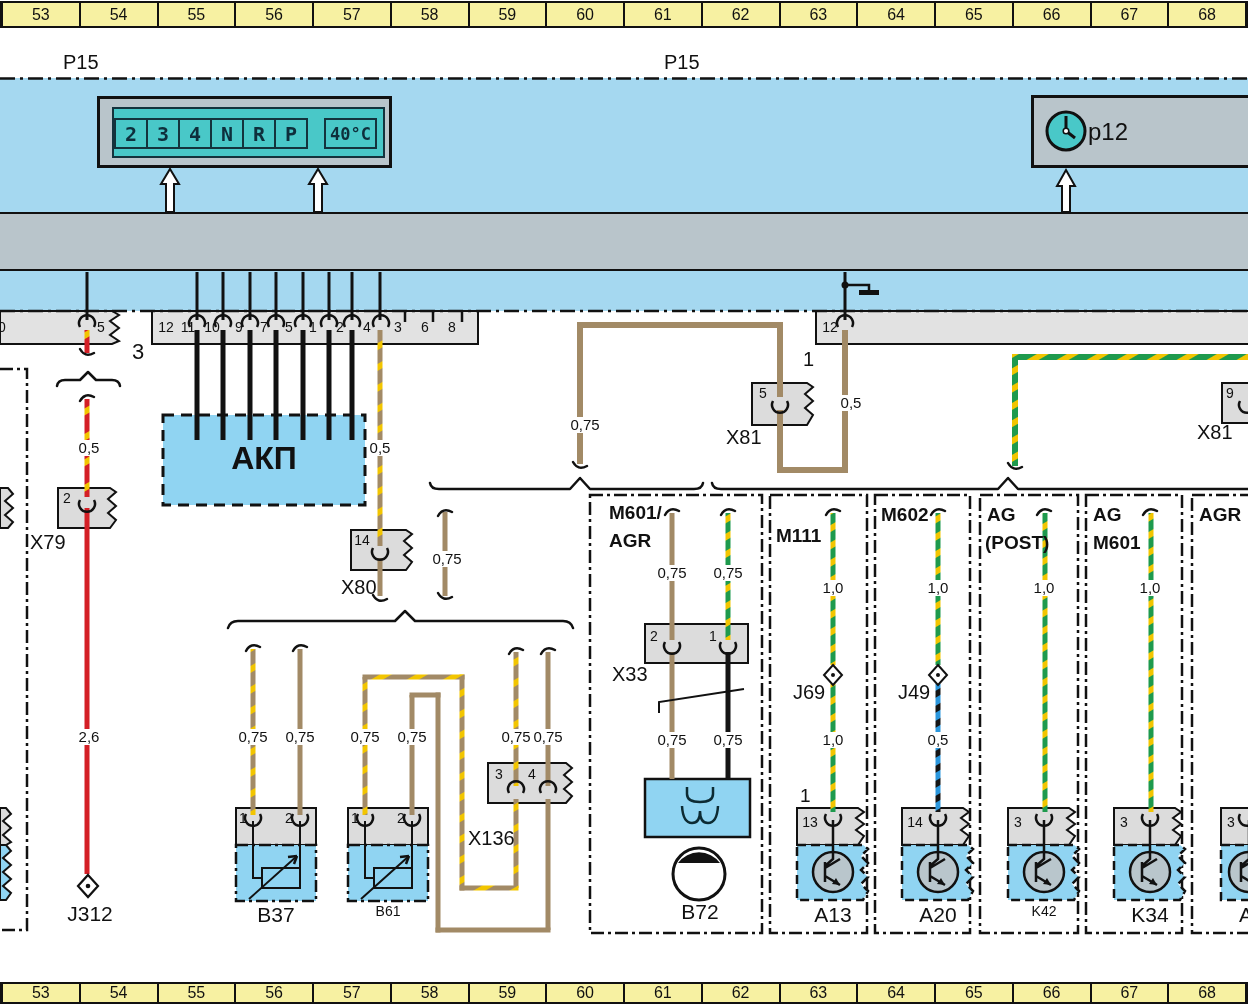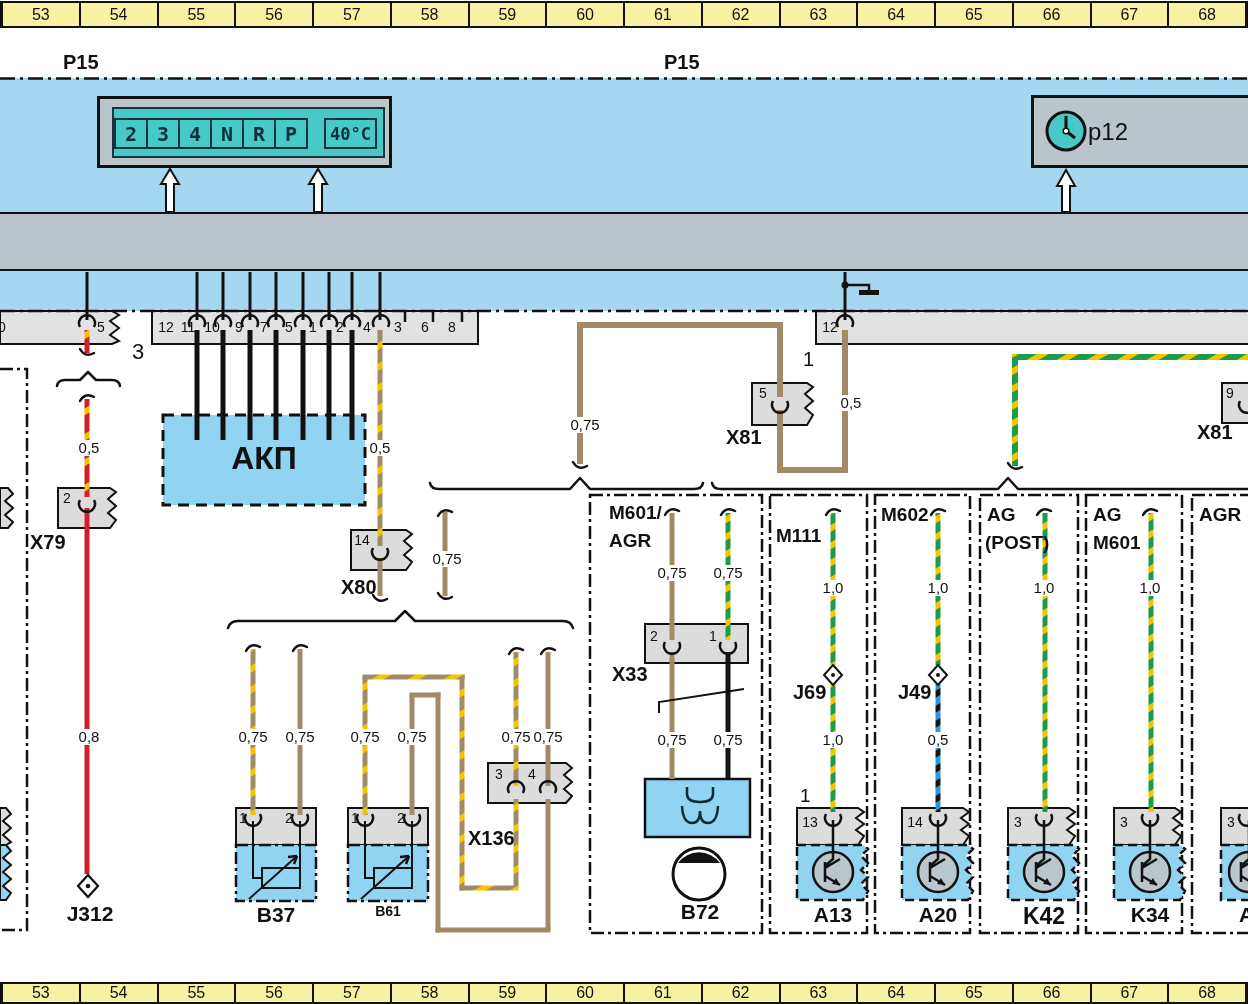--- a/index.html
+++ b/index.html
@@ -17,21 +17,21 @@
   .disp-inner{left:112px;top:107px;width:273px;height:51px;background:#49c8c8;border:2.5px solid #14333d;box-sizing:border-box}
   .disp-cells{left:116px;top:118px;width:192px;height:31px;display:flex}
   .disp-cells .cell{flex:1;border:2px solid #14333d;margin-left:-2px;display:flex;align-items:center;justify-content:center;
       font-family:"DejaVu Sans Mono",monospace;font-weight:bold;font-size:20px;color:#0e2f3c}
   .disp-temp{left:324px;top:118px;width:53px;height:31px;border:2px solid #14333d;box-sizing:border-box;display:flex;align-items:center;justify-content:center;
       font-family:"DejaVu Sans Mono",monospace;font-weight:bold;font-size:17px;color:#0e2f3c}
   .p12box{left:1031px;top:95px;width:220px;height:73px;background:#b9c5cb;border:3px solid #111;box-sizing:border-box}
   svg.overlay{position:absolute;left:0;top:0;z-index:3}
   
   .t{position:absolute;z-index:5;white-space:nowrap;line-height:1.05}
-  .big{font-size:20px;font-weight:bold}
+  .big{font-size:20px;font-weight:normal}
   .title{font-size:19px;font-weight:bold}
   .ref{font-size:22px}
   .pin{font-size:14px;transform:translateX(-50%)}
   .gauge{font-size:15px;background:#fff;padding:0 2px;transform:translateX(-50%)}
   .ctr{transform:translateX(-50%)}
   .akp{font-size:32px;font-weight:bold;transform:translateX(-50%)}
 </style>
 </head>
 <body>
 
@@ -457,26 +457,26 @@
   <div class="t big" style="left:793px;top:682px">J69</div>
   <div class="t big" style="left:898px;top:682px">J49</div>
   <div class="t" style="left:800px;top:786px;font-size:19px">1</div>
   <div class="t pin" style="left:810px;top:815px">13</div>
   <div class="t pin" style="left:915px;top:815px">14</div>
   <div class="t pin" style="left:1018px;top:815px">3</div>
   <div class="t pin" style="left:1124px;top:815px">3</div>
   <div class="t pin" style="left:1231px;top:815px">3</div>
   <div class="t big ctr" style="left:833px;top:904px;font-size:21px">A13</div>
   <div class="t big ctr" style="left:938px;top:904px;font-size:21px">A20</div>
-  <div class="t big ctr" style="left:1044px;top:904px;font-size:23px">K42</div>
+  <div class="t big ctr" style="left:1044px;top:904px;font-size:14px">K42</div>
   <div class="t big ctr" style="left:1150px;top:904px;font-size:21px">K34</div>
   <div class="t big" style="left:1239px;top:904px;font-size:21px">A</div>
 
   <div class="t gauge" style="left:89px;top:440px">0,5</div>
-  <div class="t gauge" style="left:89px;top:729px">0,8</div>
+  <div class="t gauge" style="left:89px;top:729px">2,6</div>
   <div class="t gauge" style="left:380px;top:440px">0,5</div>
   <div class="t gauge" style="left:447px;top:551px">0,75</div>
   <div class="t gauge" style="left:585px;top:417px">0,75</div>
   <div class="t gauge" style="left:851px;top:395px">0,5</div>
   <div class="t gauge" style="left:253px;top:729px">0,75</div>
   <div class="t gauge" style="left:300px;top:729px">0,75</div>
   <div class="t gauge" style="left:365px;top:729px">0,75</div>
   <div class="t gauge" style="left:412px;top:729px">0,75</div>
   <div class="t gauge" style="left:516px;top:729px">0,75</div>
   <div class="t gauge" style="left:548px;top:729px">0,75</div>

